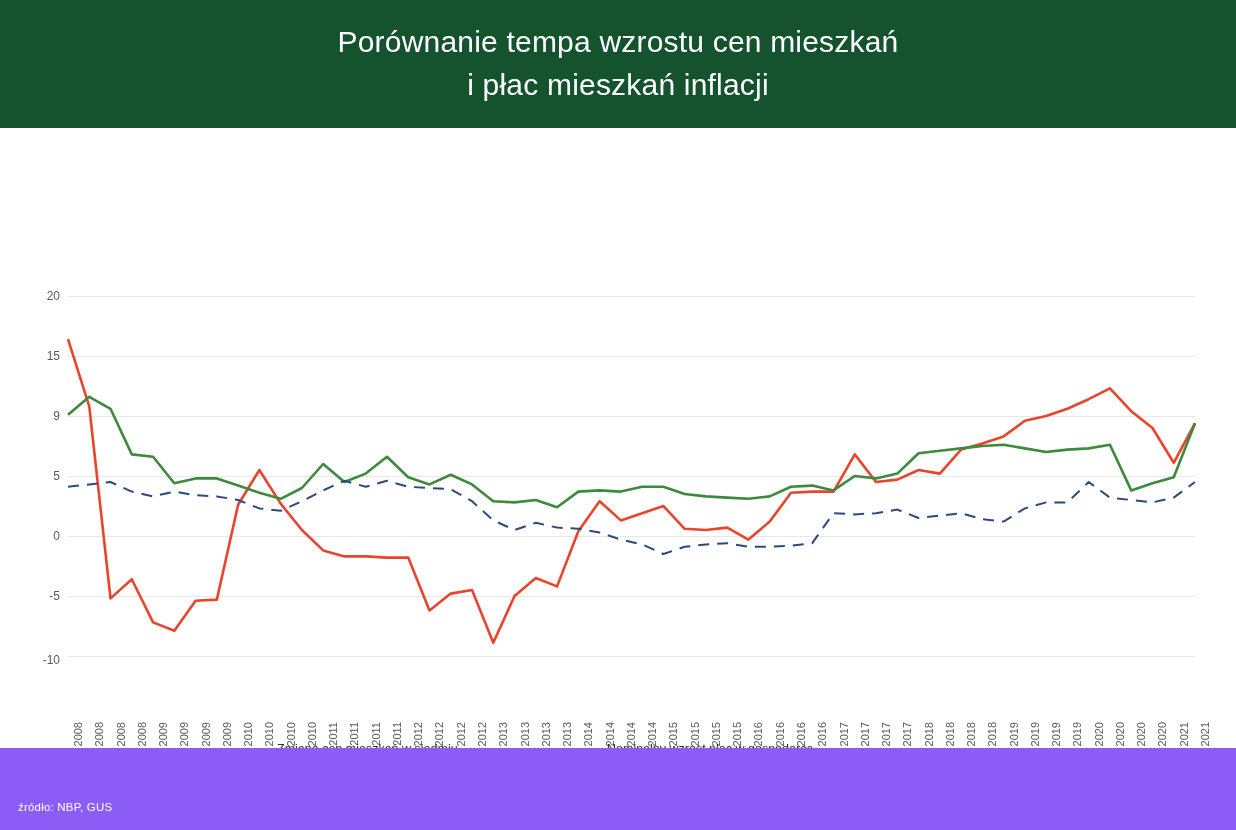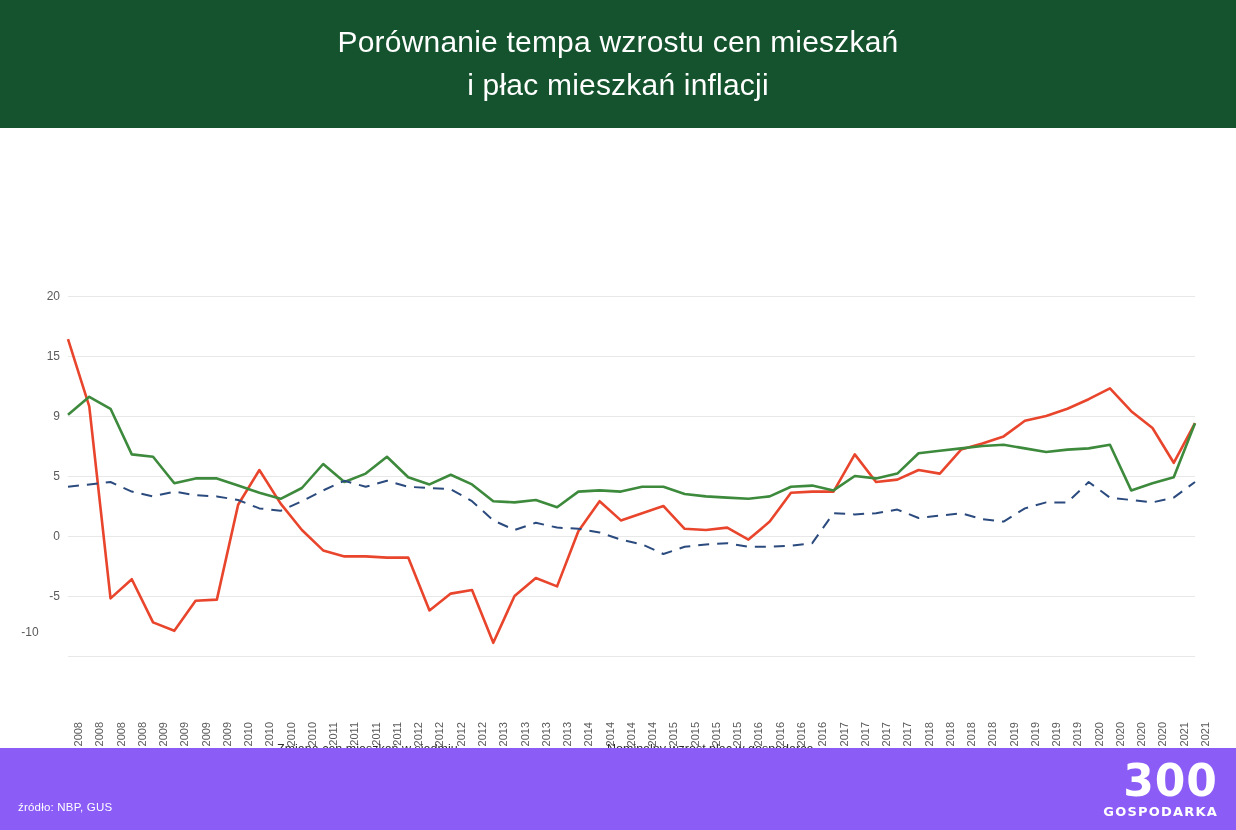--- a/index.html
+++ b/index.html
@@ -141,21 +141,21 @@
 
 <div class="header">
   <div class="header-title">
     <span class="ln">Porównanie tempa wzrostu cen mieszkań</span>
     <span class="ln">i płac mieszkań inflacji</span>
   </div>
 </div>
 
 <div class="chart-area">
   <div id="yticks">
-      <div class="ytick" style="top: 504px; text-align: center;">-10</div>
+      <div class="ytick" style="top: 532px;">-10</div>
       <div class="ytick" style="top: 468px;">-5</div>
       <div class="ytick" style="top: 408px;">0</div>
       <div class="ytick" style="top: 348px;">5</div>
       <div class="ytick" style="top: 288px;">9</div>
       <div class="ytick" style="top: 228px;">15</div>
       <div class="ytick" style="top: 168px;">20</div>
     </div>
   <div class="plot">
     <div id="grid">
         <div class="gridline" style="top: 360px;"></div>
@@ -258,17 +258,13 @@
         <span>inflacja (w proc.)</span>
       </span>
     </div>
   </div>
 
   <div class="footnote">*zmiana cen mierzona indeksem hedonicznym NBP</div>
 </div>
 
 <div class="footer">
   <div class="source">źródło: NBP, GUS</div>
-  <div class="logo">
-    <div class="logo-300">300</div>
-    <div class="logo-sub">GOSPODARKA</div>
-  </div>
 </div>
 
 </body></html>

